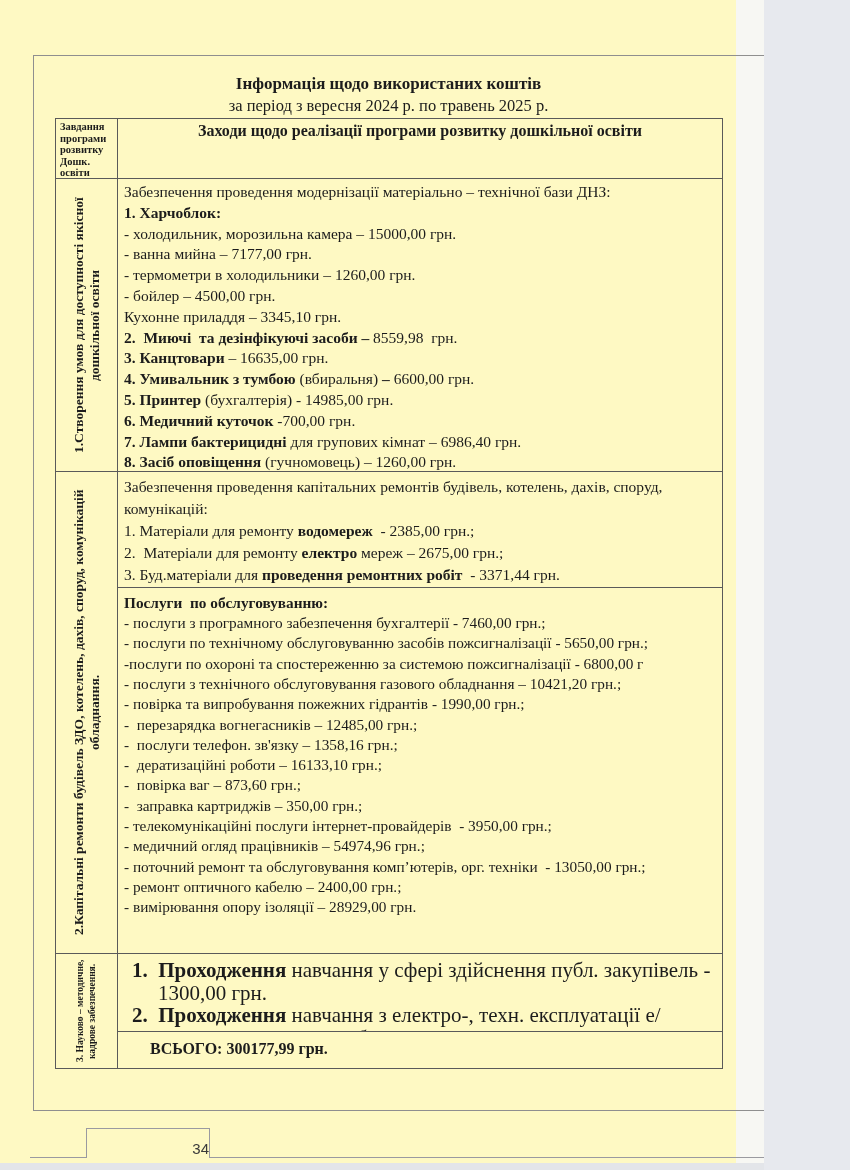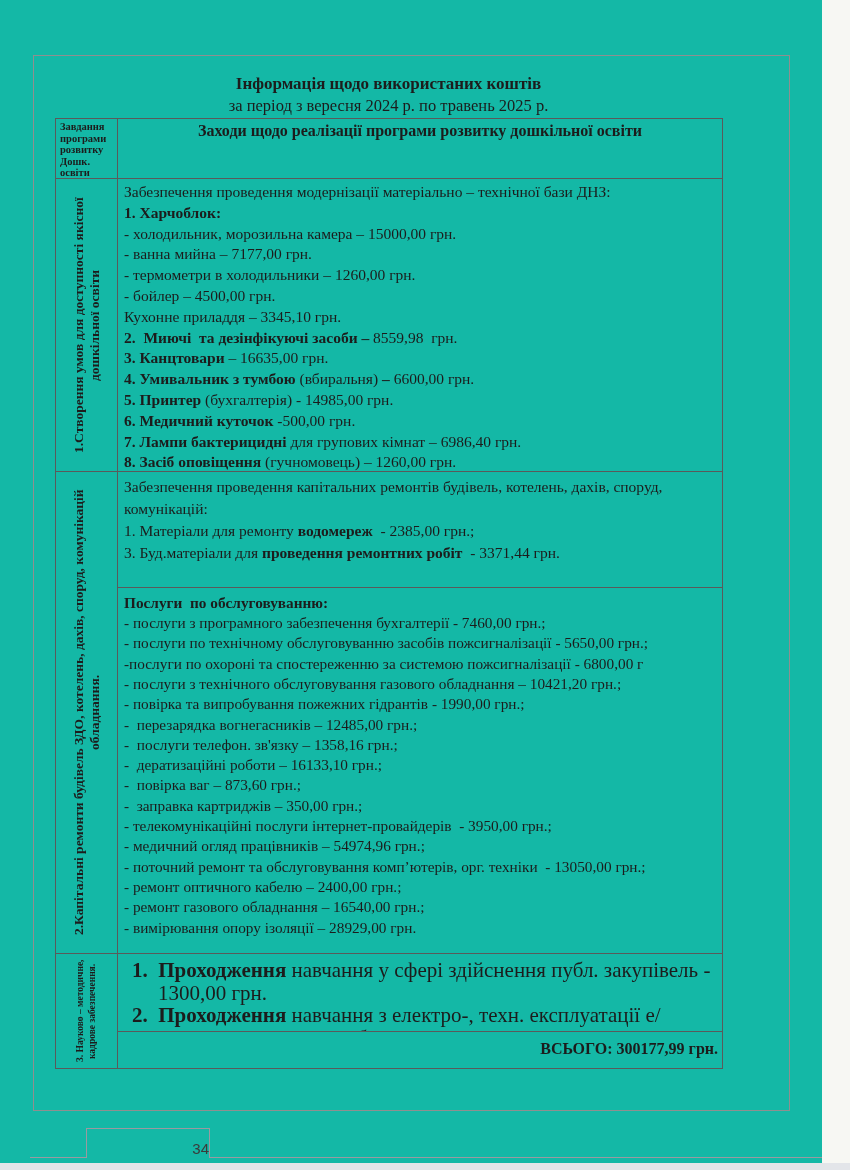--- a/index.html
+++ b/index.html
@@ -3,22 +3,22 @@
 <meta charset="utf-8">
 <style>
   * { box-sizing: border-box; margin: 0; padding: 0; }
   html, body { width: 850px; height: 1170px; }
   body {
     font-family: "Liberation Serif", "DejaVu Serif", serif;
     background: #e7e9ee;
   }
   .sheet {
     position: relative;
-    width: 850px; height: 1170px;
-    background: #14b8a6;
+    width: 764px; height: 1170px;
+    background: #fef9c3;
     color: #1c1c1c;
     overflow: hidden;
   }
   .edge-right {
     position: absolute; right: 0; top: 0; width: 28px; height: 100%;
     background: #f7f7f3;
   }
   .edge-bottom {
     position: absolute; left: 0; bottom: 0; width: 100%; height: 7px;
     background: #e3e5e9;
@@ -85,21 +85,20 @@
   }
   .sec-3a {
     height: 78px; font-size: 21px; line-height: 22.5px; padding-top: 5px;
   }
   .sec-3a .line { padding-left: 34px; text-indent: -26px; }
   .sec-3b {
     height: 37px; font-size: 16px;
     border-top: 1px solid #5a5a5a;
     padding-top: 8px; padding-left: 32px;
     font-weight: bold;
-    text-align: right;
   }
   .footer-line-left {
     position: absolute; left: 30px; top: 1157px; width: 56px;
     border-top: 1px solid #9a9aa0;
   }
   .page-tab {
     position: absolute; left: 86px; top: 1128px; width: 124px; height: 30px;
     border: 1px solid #9a9aa0; border-bottom: none;
     display: flex; align-items: flex-end;
     padding: 0 0 1px 28px;
@@ -139,54 +138,54 @@
             <div class="line"><span class="b">1. Харчоблок:</span></div>
             <div class="line"><span>- холодильник, морозильна камера – 15000,00 грн.</span></div>
             <div class="line"><span>- ванна мийна – 7177,00 грн.</span></div>
             <div class="line"><span>- термометри в холодильники – 1260,00 грн.</span></div>
             <div class="line"><span>- бойлер – 4500,00 грн.</span></div>
             <div class="line"><span>Кухонне приладдя – 3345,10 грн.</span></div>
             <div class="line"><span class="b">2.  Миючі  та дезінфікуючі засоби – </span><span>8559,98  грн.</span></div>
             <div class="line"><span class="b">3. Канцтовари</span><span> – 16635,00 грн.</span></div>
             <div class="line"><span class="b">4. Умивальник з тумбою </span><span>(вбиральня) </span><span class="b">– </span><span>6600,00 грн.</span></div>
             <div class="line"><span class="b">5. Принтер </span><span>(бухгалтерія) - 14985,00 грн.</span></div>
-            <div class="line"><span class="b">6. Медичний куточок </span><span>-500,00 грн.</span></div>
+            <div class="line"><span class="b">6. Медичний куточок </span><span>-700,00 грн.</span></div>
             <div class="line"><span class="b">7. Лампи бактерицидні </span><span>для групових кімнат – 6986,40 грн.</span></div>
             <div class="line"><span class="b">8. Засіб оповіщення </span><span>(гучномовець) – 1260,00 грн.</span></div>
           </div>
       </div>
     </div>
 
     <div class="trow r2">
       <div class="cell-left">
         <div class="vtext big">2.Капітальні ремонти будівель ЗДО, котелень, дахів, споруд, комунікацій обладнання.</div>
       </div>
       <div class="cell-right">
         <div class="section sec-2a">
             <div class="line"><span>Забезпечення проведення капітальних ремонтів будівель, котелень, дахів, споруд, комунікацій:</span></div>
             <div class="line"><span>1. Матеріали для ремонту </span><span class="b">водомереж</span><span>  - 2385,00 грн.;</span></div>
+            <div class="line"><span>2.  Матеріали для ремонту </span><span class="b">електро</span><span> мереж – 2675,00 грн.;</span></div>
             <div class="line"><span>3. Буд.матеріали для </span><span class="b">проведення ремонтних робіт</span><span>  - 3371,44 грн.</span></div>
           </div>
         <div class="section sec-2b">
             <div class="line"><span class="b">Послуги  по обслуговуванню:</span></div>
             <div class="line"><span>- послуги з програмного забезпечення бухгалтерії - 7460,00 грн.;</span></div>
             <div class="line"><span>- послуги по технічному обслуговуванню засобів пожсигналізації - 5650,00 грн.;</span></div>
             <div class="line"><span>-послуги по охороні та спостереженню за системою пожсигналізації - 6800,00 г</span></div>
             <div class="line"><span>- послуги з технічного обслуговування газового обладнання – 10421,20 грн.;</span></div>
             <div class="line"><span>- повірка та випробування пожежних гідрантів - 1990,00 грн.;</span></div>
             <div class="line"><span>-  перезарядка вогнегасників – 12485,00 грн.;</span></div>
             <div class="line"><span>-  послуги телефон. зв'язку – 1358,16 грн.;</span></div>
             <div class="line"><span>-  дератизаційні роботи – 16133,10 грн.;</span></div>
             <div class="line"><span>-  повірка ваг – 873,60 грн.;</span></div>
             <div class="line"><span>-  заправка картриджів – 350,00 грн.;</span></div>
             <div class="line"><span>- телекомунікаційні послуги інтернет-провайдерів  - 3950,00 грн.;</span></div>
             <div class="line"><span>- медичний огляд працівників – 54974,96 грн.;</span></div>
             <div class="line"><span>- поточний ремонт та обслуговування комп’ютерів, орг. техніки  - 13050,00 грн.;</span></div>
             <div class="line"><span>- ремонт оптичного кабелю – 2400,00 грн.;</span></div>
-            <div class="line"><span>- ремонт газового обладнання – 16540,00 грн.;</span></div>
             <div class="line"><span>- вимірювання опору ізоляції – 28929,00 грн.</span></div>
           </div>
       </div>
     </div>
 
     <div class="trow r3">
       <div class="cell-left">
         <div class="vtext small">3.  Науково – методичне,  кадрове забезпечення.</div>
       </div>
       <div class="cell-right">

